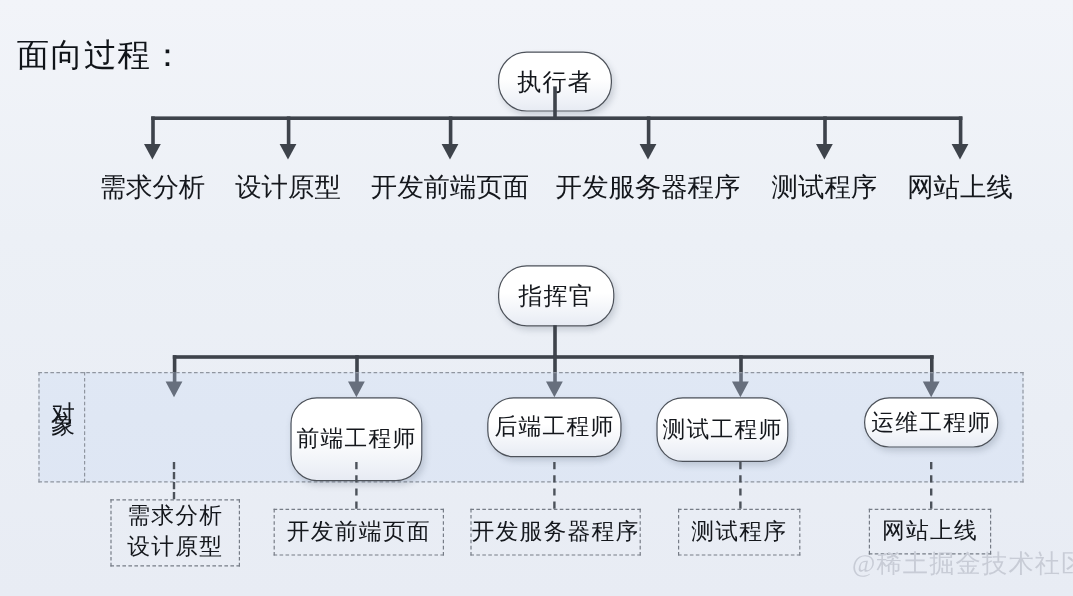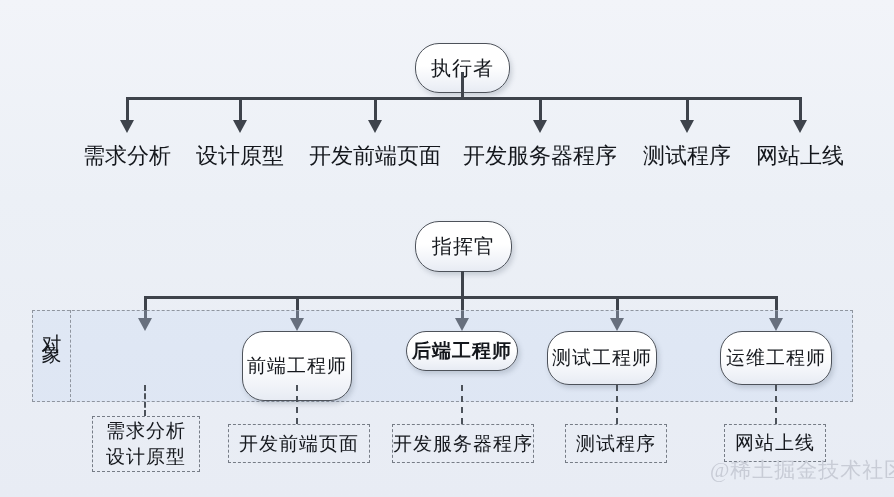--- a/index.html
+++ b/index.html
@@ -88,20 +88,21 @@
     color:#c8ccd6;
     letter-spacing:1px;
     white-space:nowrap;
   }
 </style>
 </head>
 <body>
 
 <div id="canvas">
 
+  <div class="abs sec-label" style="left:14px;top:28px;">面向过程：</div>
 
   <div class="abs node" style="left:415px;top:23px;width:95px;height:50px;margin-top:20px;">执行者</div>
 
   <div class="abs line vline" style="left:461px;top:72px;height:26px;"></div>
   <div class="abs line hline" style="left:126px;top:97px;width:676px;"></div>
 
   <div class="abs line vline" style="left:126px;top:97px;height:24px;"></div>
   <div class="abs arrow-down" style="left:120px;top:120px;"></div>
   <div class="abs line vline" style="left:239px;top:97px;height:24px;"></div>
   <div class="abs arrow-down" style="left:233px;top:120px;"></div>
@@ -136,23 +137,23 @@
   <div class="abs line vline" style="left:616px;top:296px;height:23px;"></div>
   <div class="abs arrow-down" style="left:610px;top:318px;"></div>
   <div class="abs line vline" style="left:775px;top:296px;height:23px;"></div>
   <div class="abs arrow-down" style="left:769px;top:318px;"></div>
 
   <div class="abs group-rect" style="left:32px;top:310px;width:821px;height:92px;"></div>
   <div class="abs group-divider" style="left:70px;top:310px;height:92px;"></div>
   <div class="abs group-label" style="left:37px;top:318px;height:80px;">对象</div>
 
   <div class="abs node small" style="left:242px;top:331px;width:110px;height:70px;">前端工程师</div>
-  <div class="abs node small" style="left:406px;top:331px;width:112px;height:40px;font-weight:bold;">后端工程师</div>
+  <div class="abs node small" style="left:406px;top:331px;width:112px;height:50px;">后端工程师</div>
   <div class="abs node small" style="left:547px;top:331px;width:110px;height:54px;">测试工程师</div>
-  <div class="abs node small" style="left:720px;top:331px;width:112px;height:54px;">运维工程师</div>
+  <div class="abs node small" style="left:720px;top:331px;width:112px;height:42px;">运维工程师</div>
 
   <div class="abs dash-conn" style="left:144px;top:385px;height:31px;"></div>
   <div class="abs dash-conn" style="left:296px;top:385px;height:39px;"></div>
   <div class="abs dash-conn" style="left:461px;top:385px;height:39px;"></div>
   <div class="abs dash-conn" style="left:616px;top:385px;height:39px;"></div>
   <div class="abs dash-conn" style="left:775px;top:385px;height:39px;"></div>
 
   <div class="abs task-box" style="left:92px;top:416px;width:108px;height:56px;">
     <span>需求分析</span>
     <span>设计原型</span>

